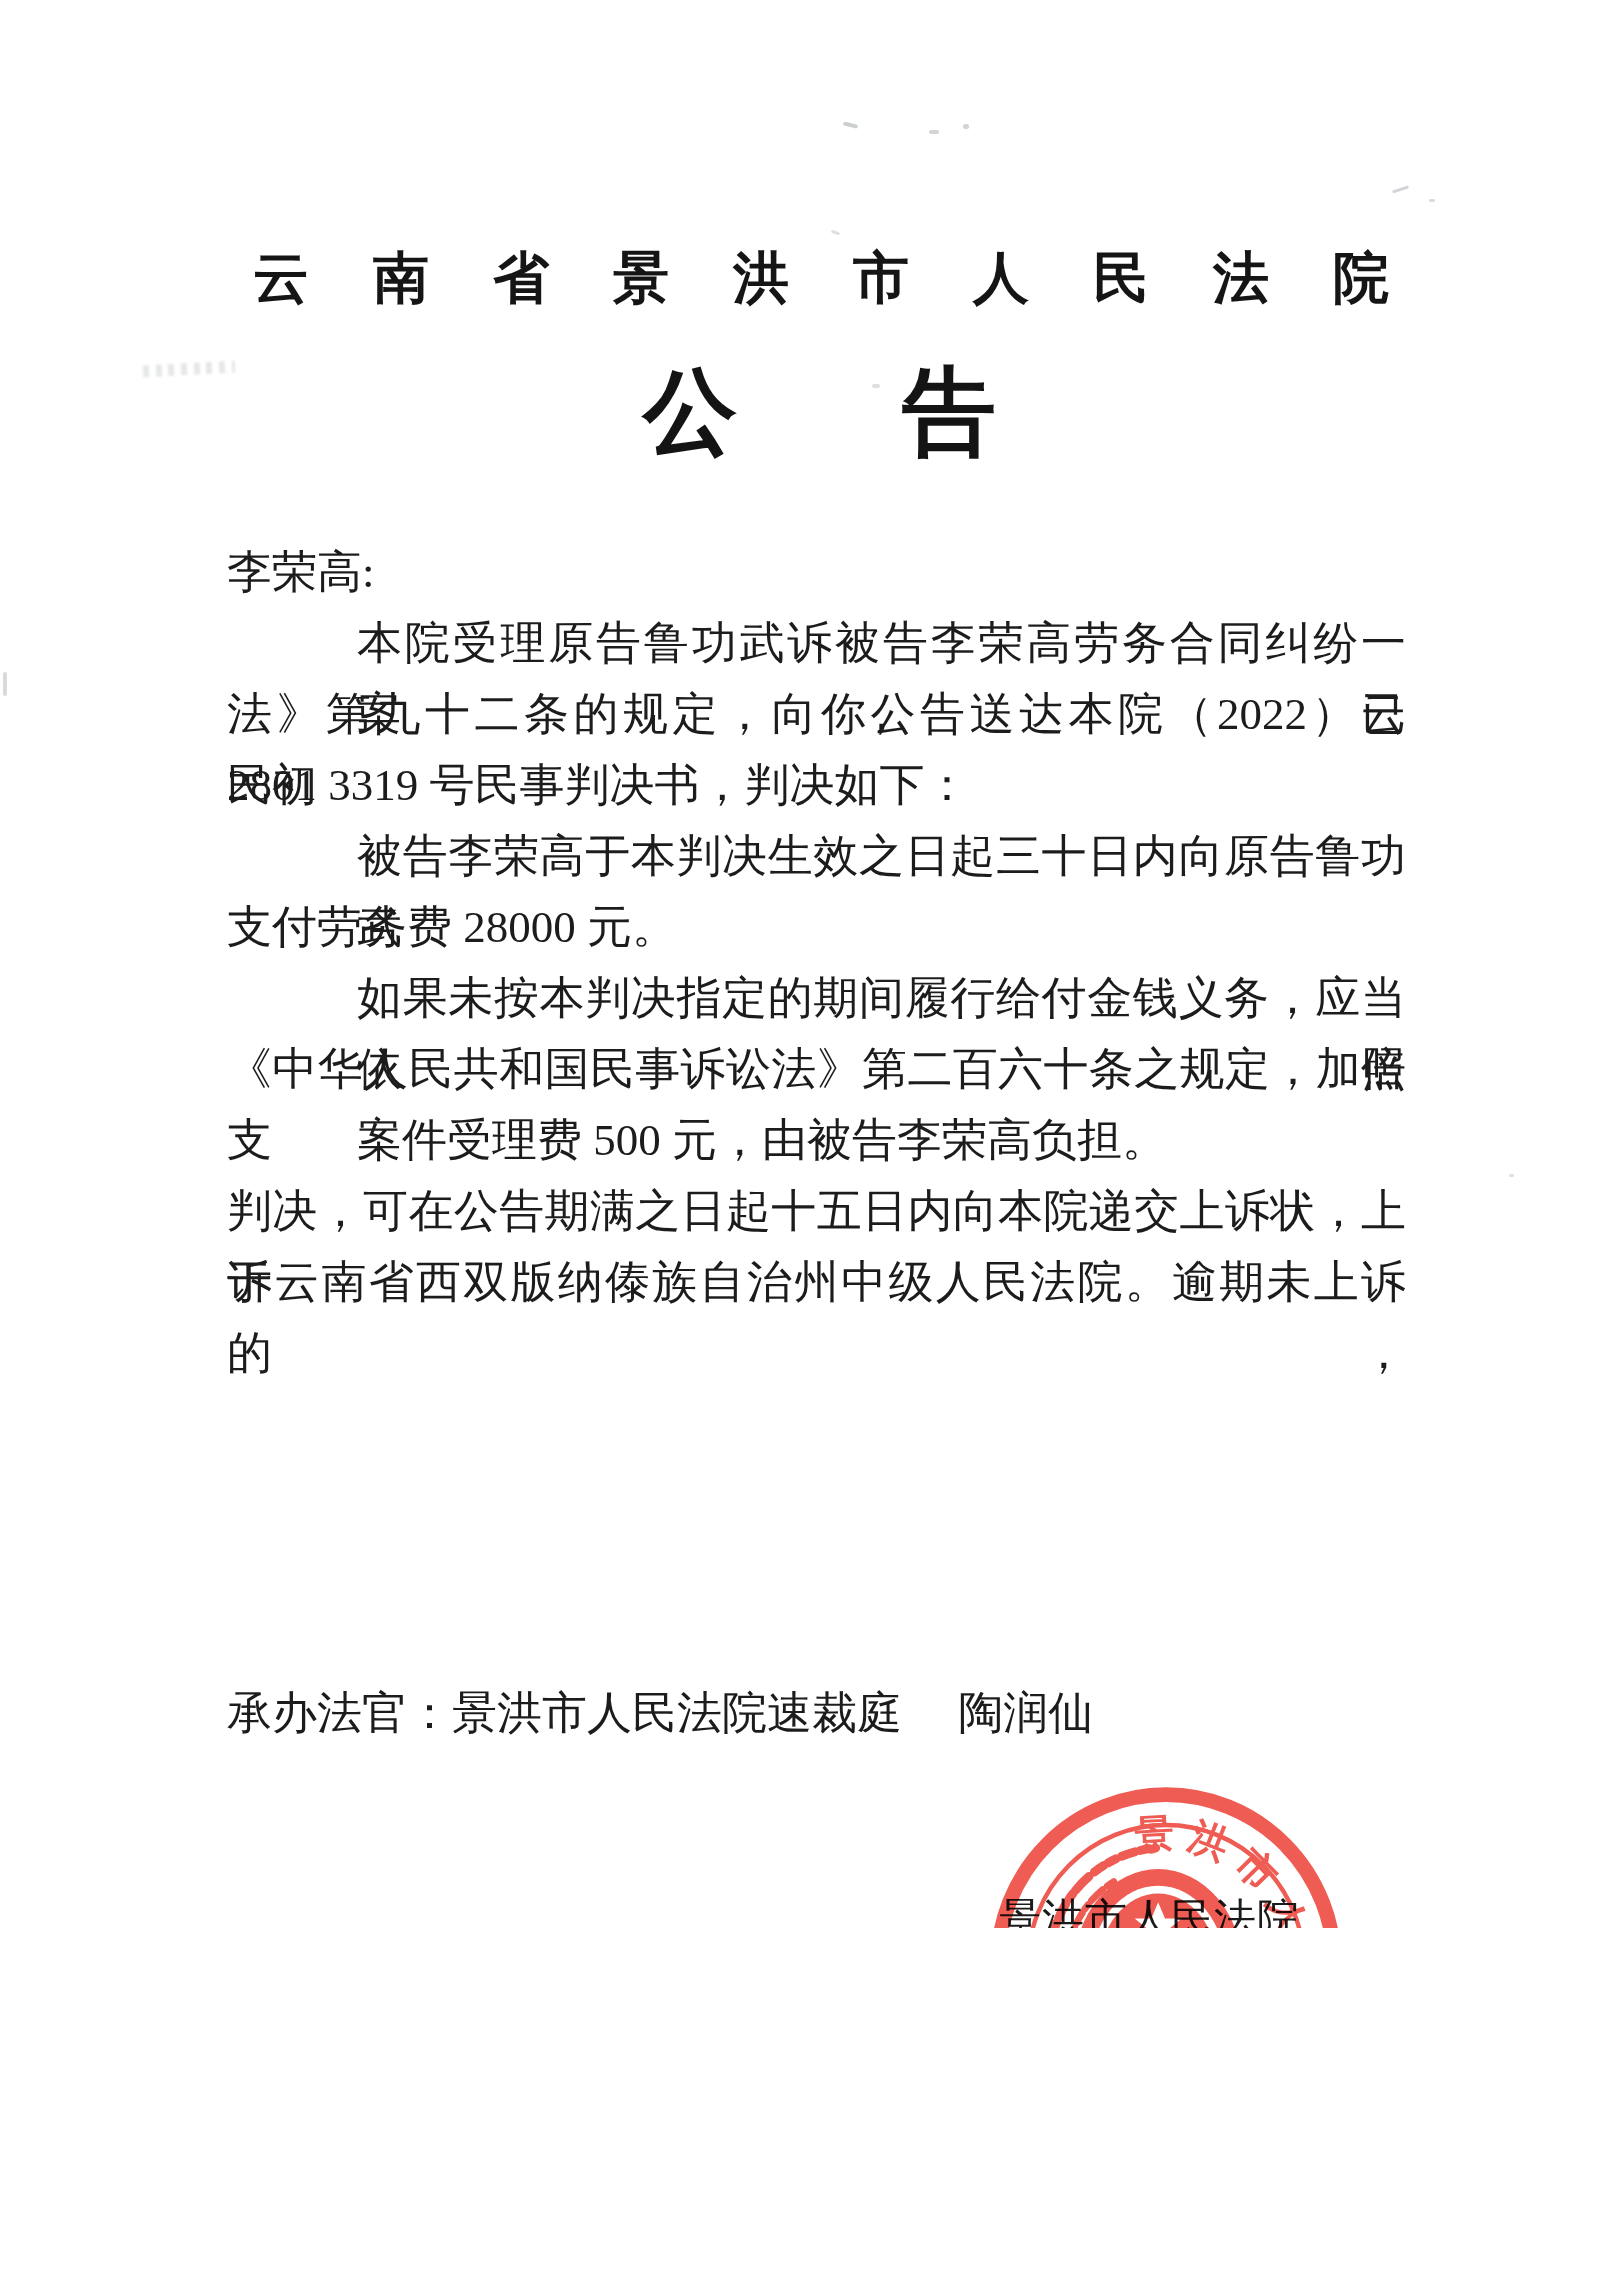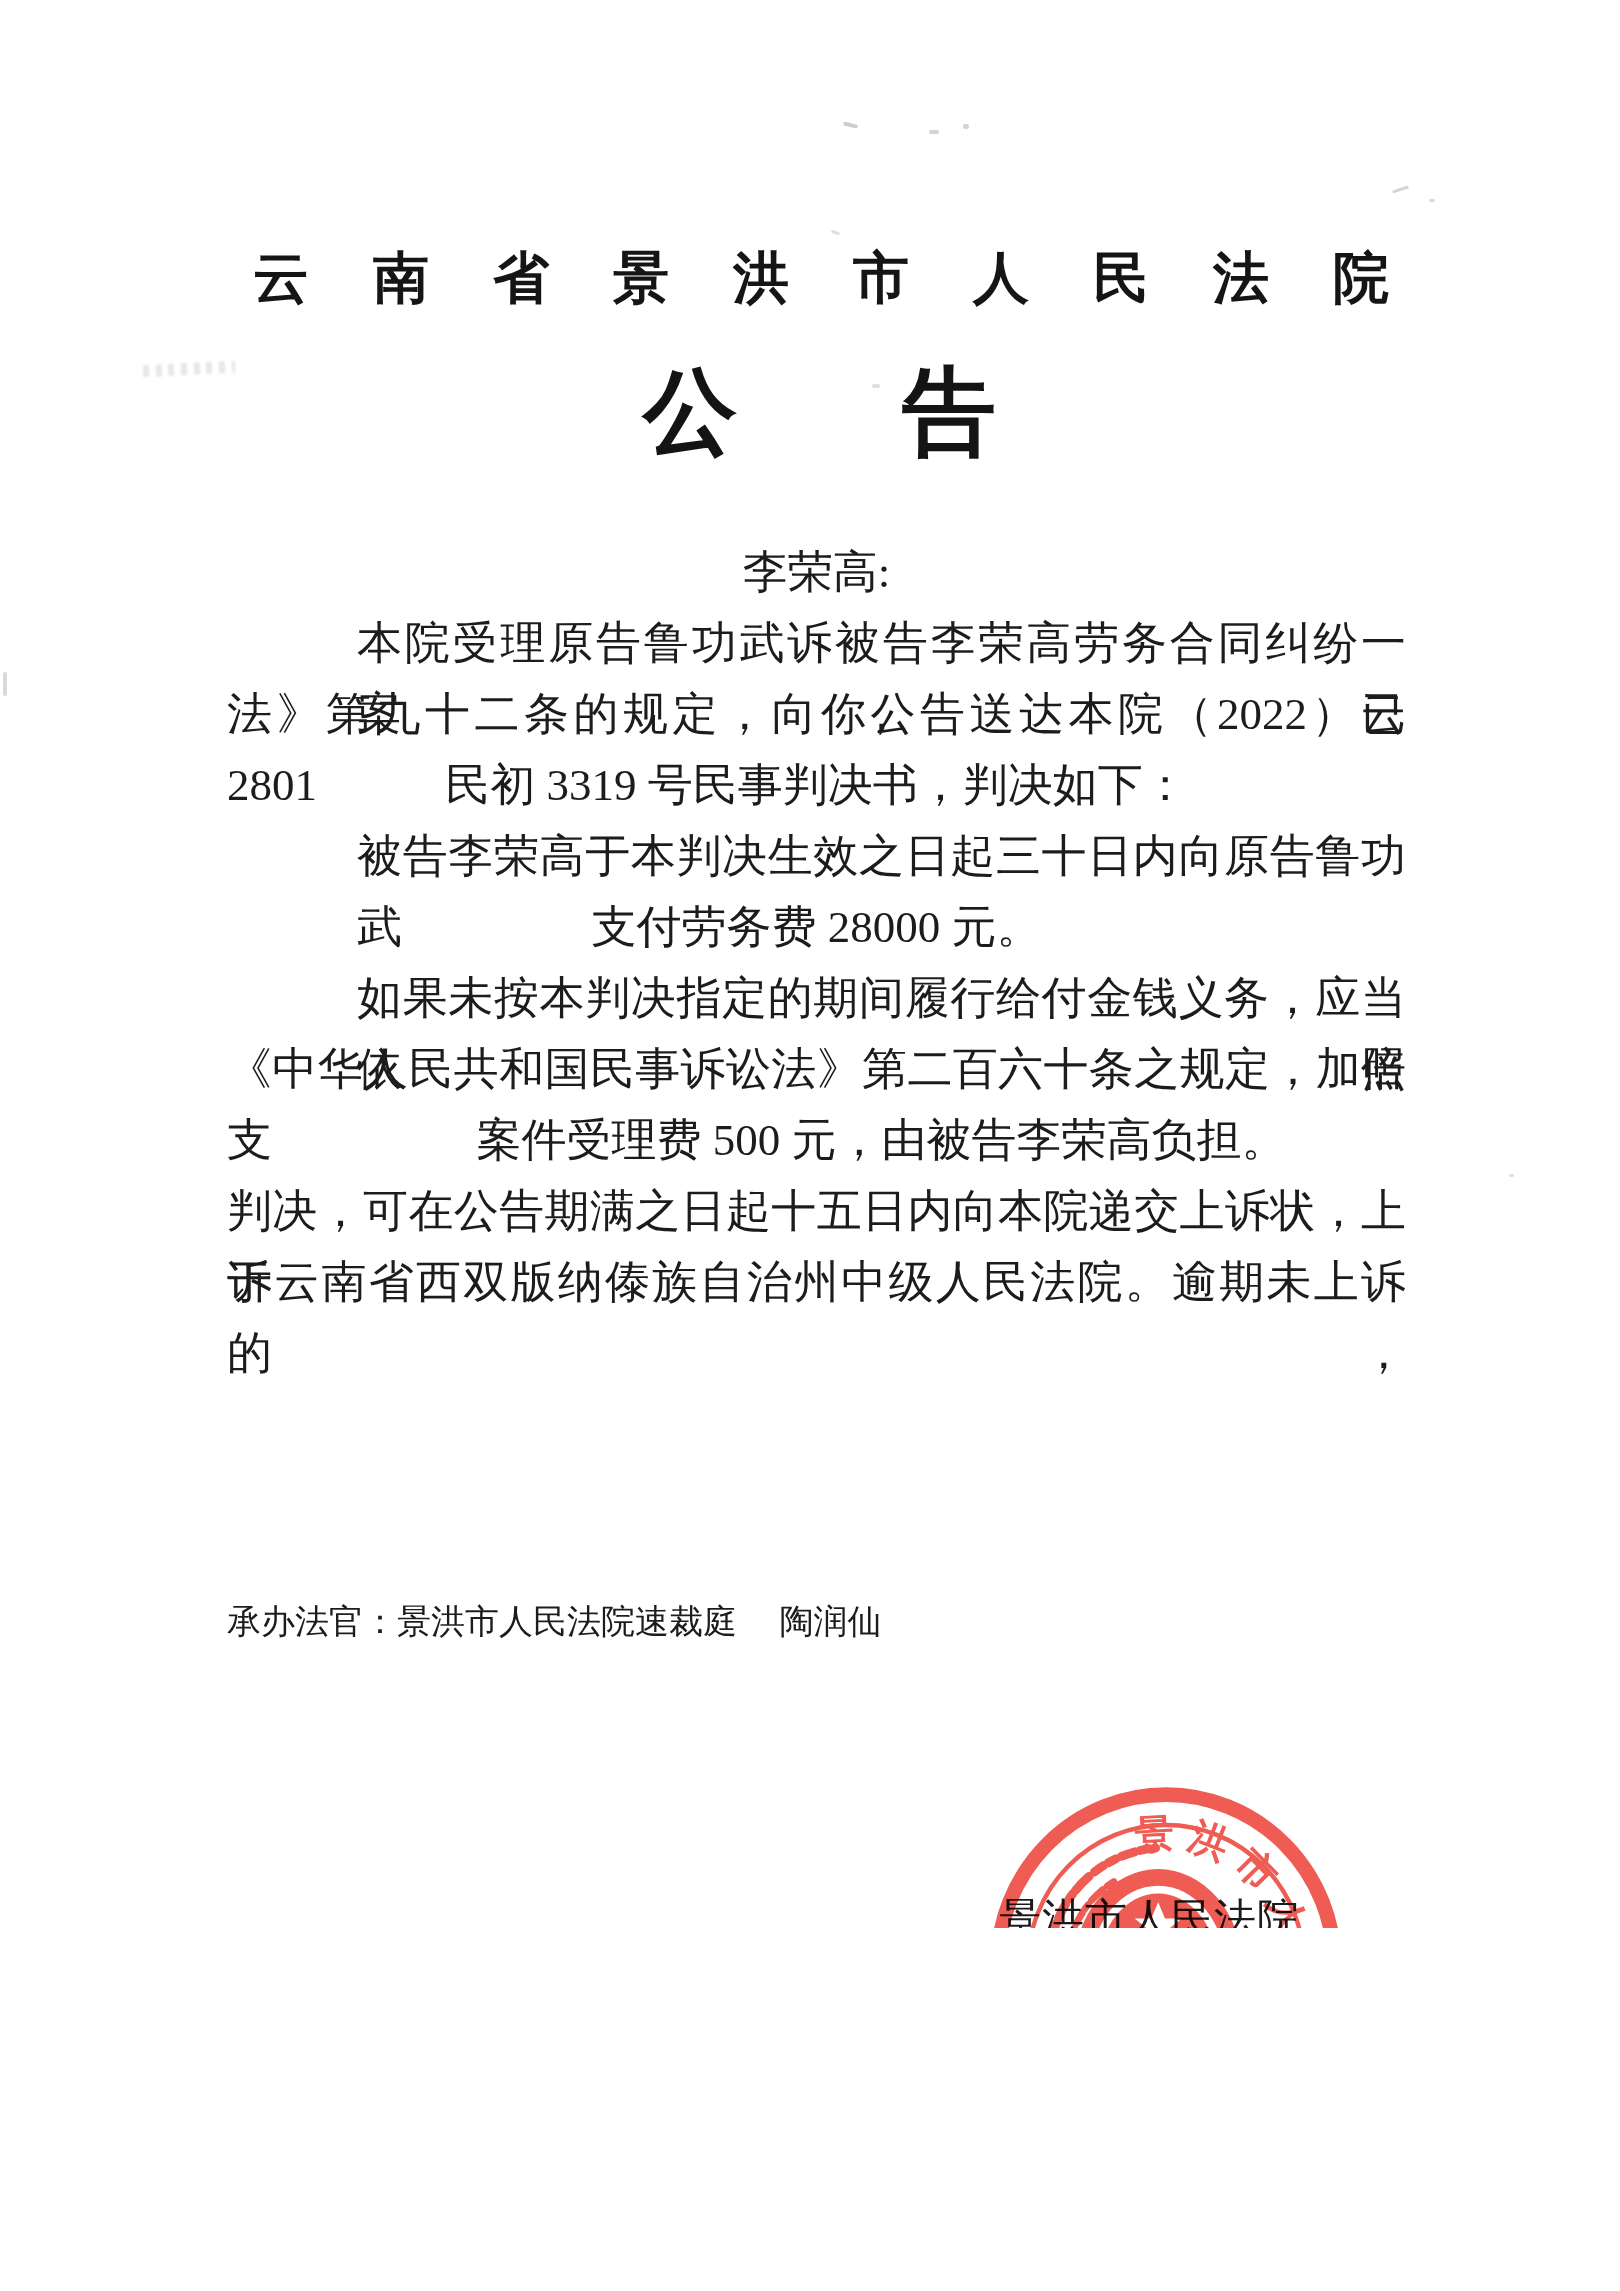--- a/index.html
+++ b/index.html
@@ -19,29 +19,29 @@
   .notice-title{
     position:absolute;left:643px;top:365px;
     font-size:94px;font-weight:700;color:#141414;
     letter-spacing:165px;white-space:nowrap;line-height:1;
   }
   .body-block{
     position:absolute;left:227px;top:537px;width:1179px;
   }
   .line{
     font-size:45px;line-height:71px;height:71px;
-    color:#1c1c1c;white-space:nowrap;text-align:center;
+    color:#1c1c1c;white-space:nowrap;
   }
   .line.fill{
     text-align:justify;text-align-last:justify;white-space:normal;
   }
   .line.indent{padding-left:130px;}
   .judge-line{
-    position:absolute;left:227px;top:1586px;
-    font-size:34px;line-height:71px;color:#1c1c1c;white-space:nowrap;
+    position:absolute;left:227px;top:1678px;
+    font-size:45px;line-height:71px;color:#1c1c1c;white-space:nowrap;
   }
   .signature{
     position:absolute;left:999px;top:1894px;
     font-size:42px;line-height:1.2;color:#1b1b1b;white-space:nowrap;
     letter-spacing:1px;
   }
   .issue-date{
     position:absolute;left:910px;top:1962px;
     font-size:42px;line-height:1.2;color:#1b1b1b;white-space:nowrap;
   }

